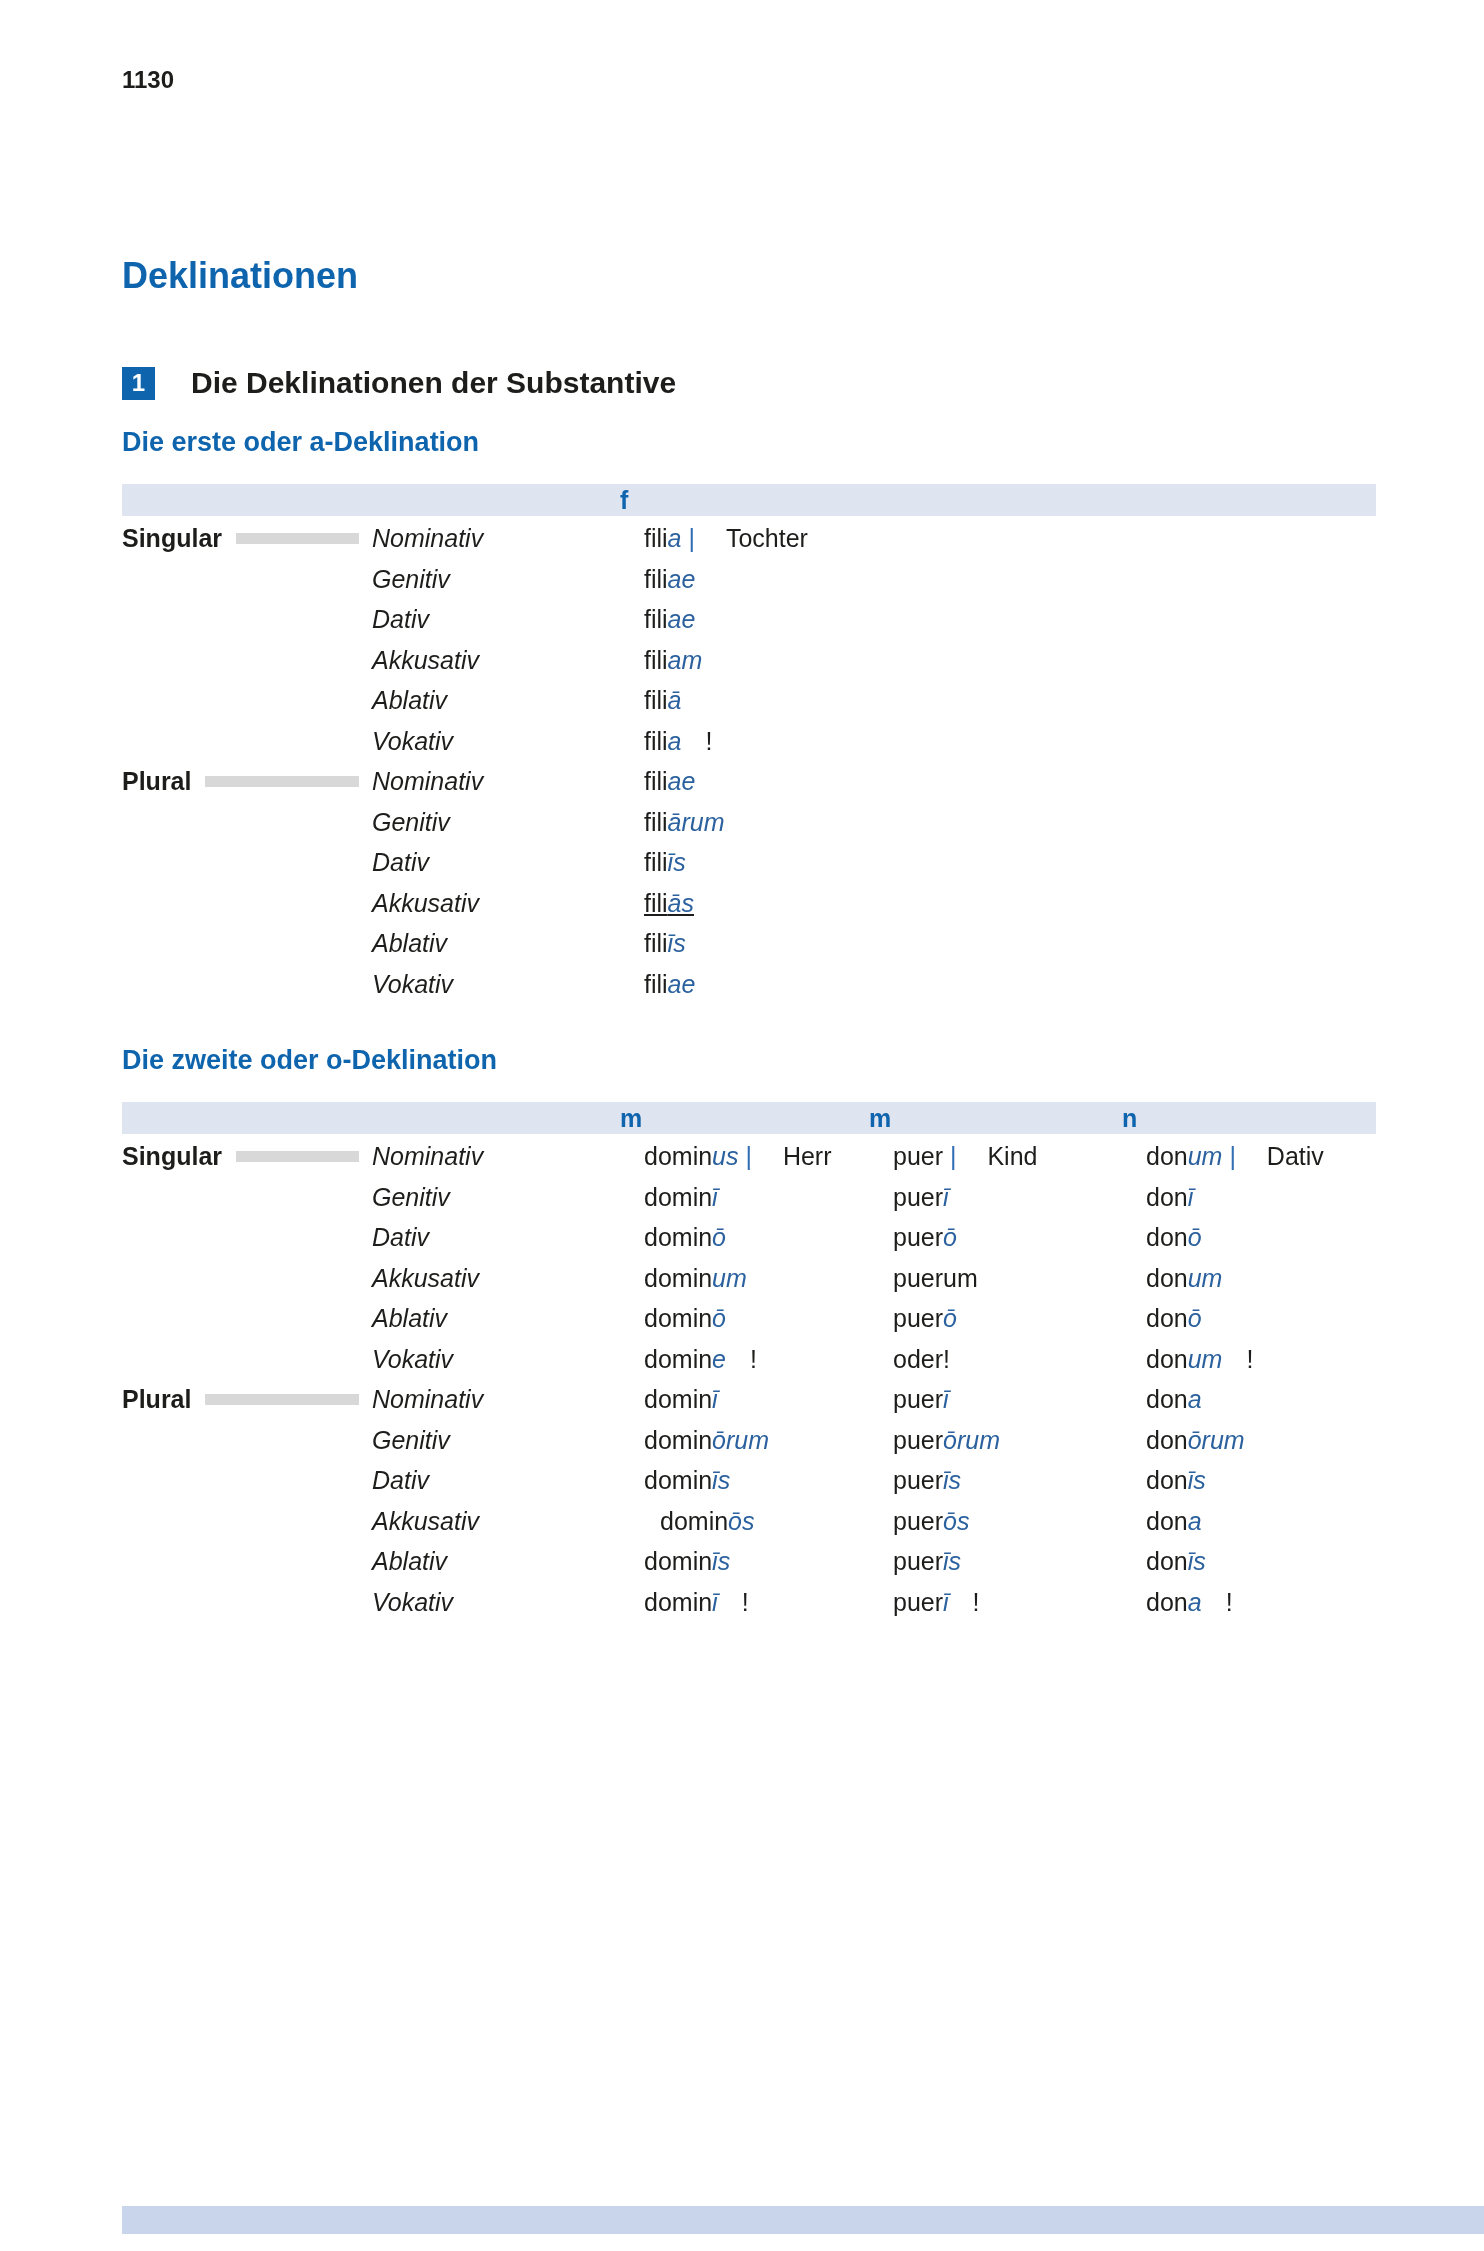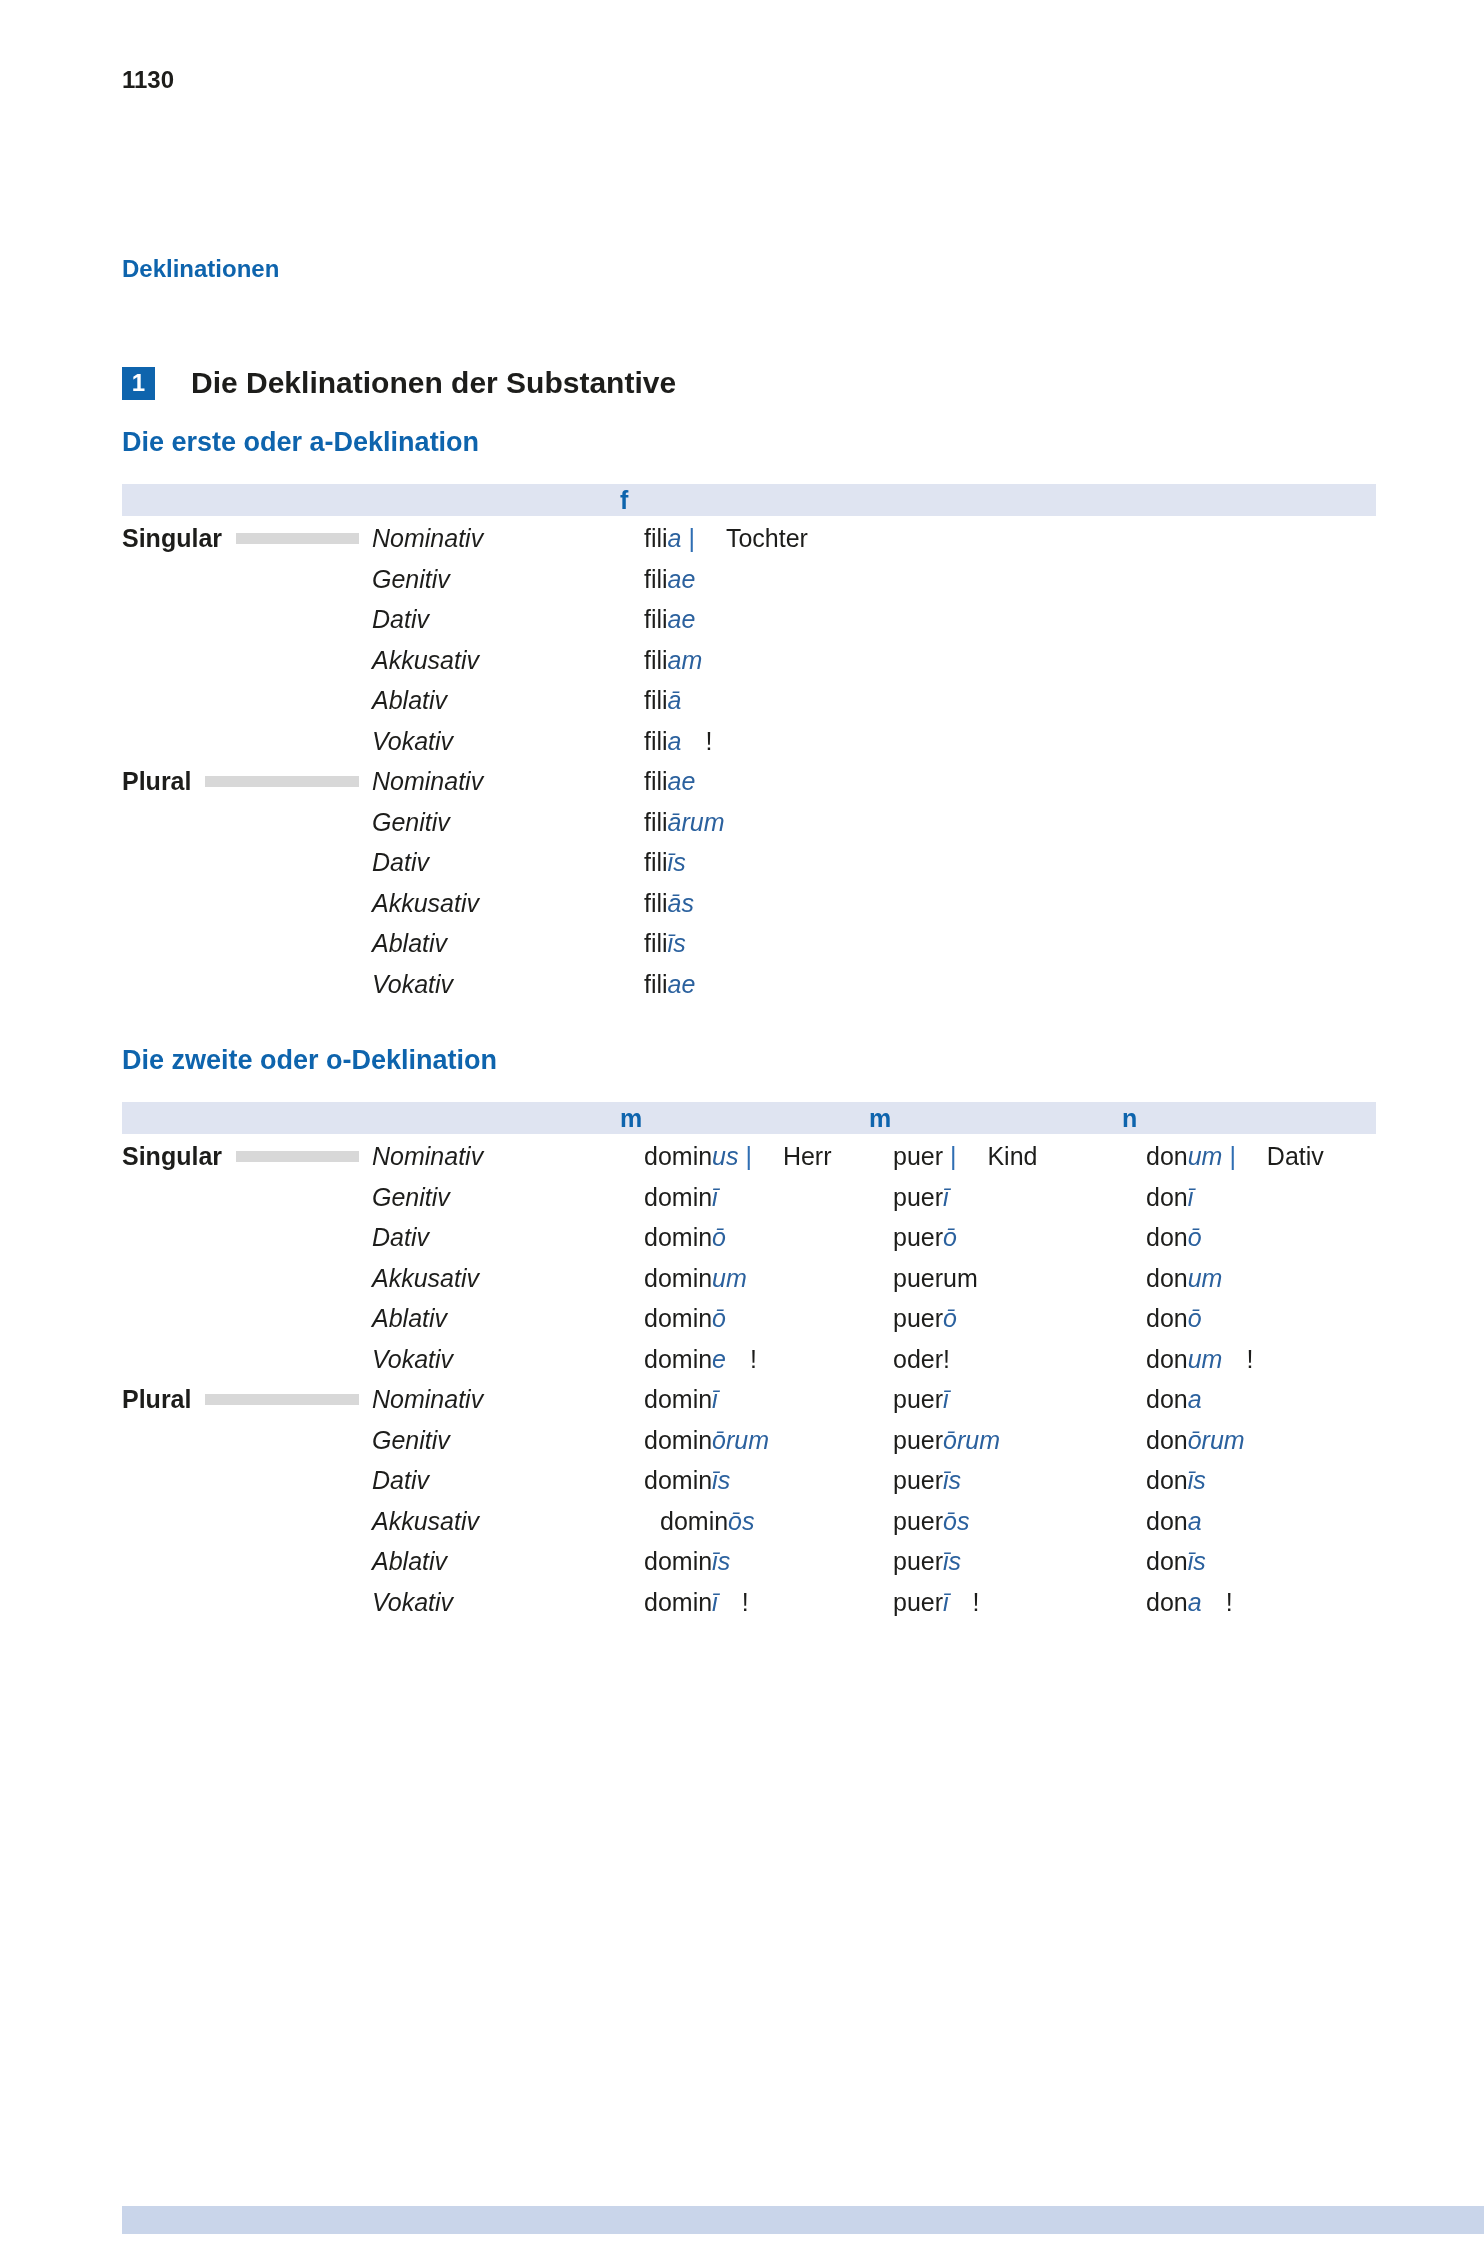--- a/index.html
+++ b/index.html
@@ -1,21 +1,21 @@
 <!DOCTYPE html>
 <html><head>
 <meta charset="utf-8">
 <style>
   html,body{margin:0;padding:0;background:#fff;}
   .page{position:relative;width:1484px;height:2251px;background:#fff;overflow:hidden;
         font-family:"Liberation Sans","DejaVu Sans",sans-serif;color:var(--text,#1d1d1b);}
   .page-num{position:absolute;left:122px;top:66px;font-size:24px;font-weight:bold;color:var(--text);}
   .main-title{position:absolute;left:122px;top:148px;margin:0;font-size:50px;line-height:1.1;
         font-weight:bold;color:var(--heading-blue);}
-  .sub-title{position:absolute;left:122px;top:256px;margin:0;font-size:24px;line-height:1.1;
+  .sub-title{position:absolute;left:122px;top:256px;margin:0;font-size:36px;line-height:1.1;
         font-weight:bold;color:var(--heading-blue);}
   .section-head{position:absolute;left:122px;top:366px;display:flex;align-items:center;gap:36px;}
   .sec-box{width:33px;height:33px;background:var(--section-box-bg);color:var(--section-box-text);
         font-weight:bold;font-size:24px;display:flex;align-items:center;justify-content:center;}
   .sec-title{font-size:30px;font-weight:bold;color:var(--text);}
   .table-heading{position:absolute;left:122px;font-size:27px;line-height:1.2;font-weight:bold;color:var(--heading-blue);}
   #heading-a{top:426px;}
   #heading-o{top:1044px;}
   .decl-table{position:absolute;left:122px;width:1254px;height:540px;}
   #table-a{top:484px;}
@@ -91,21 +91,21 @@
         <div class="row" style="top: 283.5px;">
           <div class="case-name">Genitiv</div>
           <div class="word" style="left: 498px;"><span class="seg-stem">fili</span><span class="seg-end">ārum</span></div>
         </div>
         <div class="row" style="top: 324px;">
           <div class="case-name">Dativ</div>
           <div class="word" style="left: 498px;"><span class="seg-stem">fili</span><span class="seg-end">īs</span></div>
         </div>
         <div class="row" style="top: 364.5px;">
           <div class="case-name">Akkusativ</div>
-          <div class="word" style="left: 498px;"><span class="seg-stem">fili</span><span class="seg-end">ās</span></div>
+          <div class="word" style="left: 498px; text-decoration: underline;"><span class="seg-stem">fili</span><span class="seg-end">ās</span></div>
         </div>
         <div class="row" style="top: 405px;">
           <div class="case-name">Ablativ</div>
           <div class="word" style="left: 498px;"><span class="seg-stem">fili</span><span class="seg-end">īs</span></div>
         </div>
         <div class="row" style="top: 445.5px;">
           <div class="case-name">Vokativ</div>
           <div class="word" style="left: 498px;"><span class="seg-stem">fili</span><span class="seg-end">ae</span></div>
         </div>
       </div>

